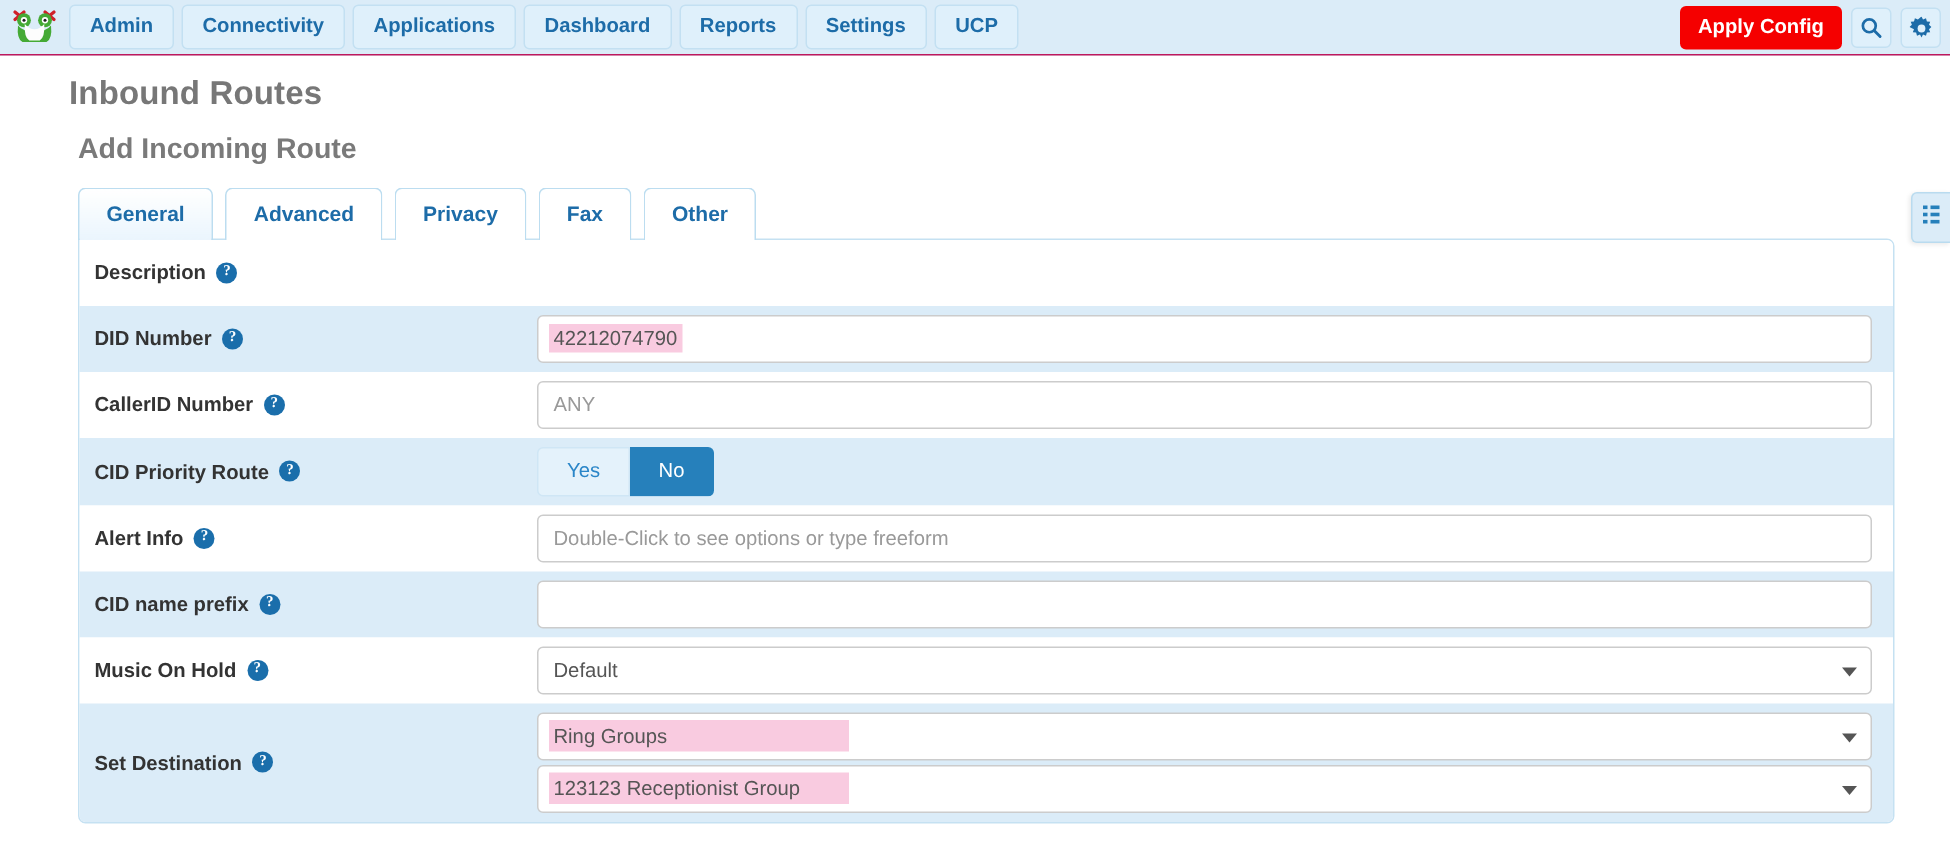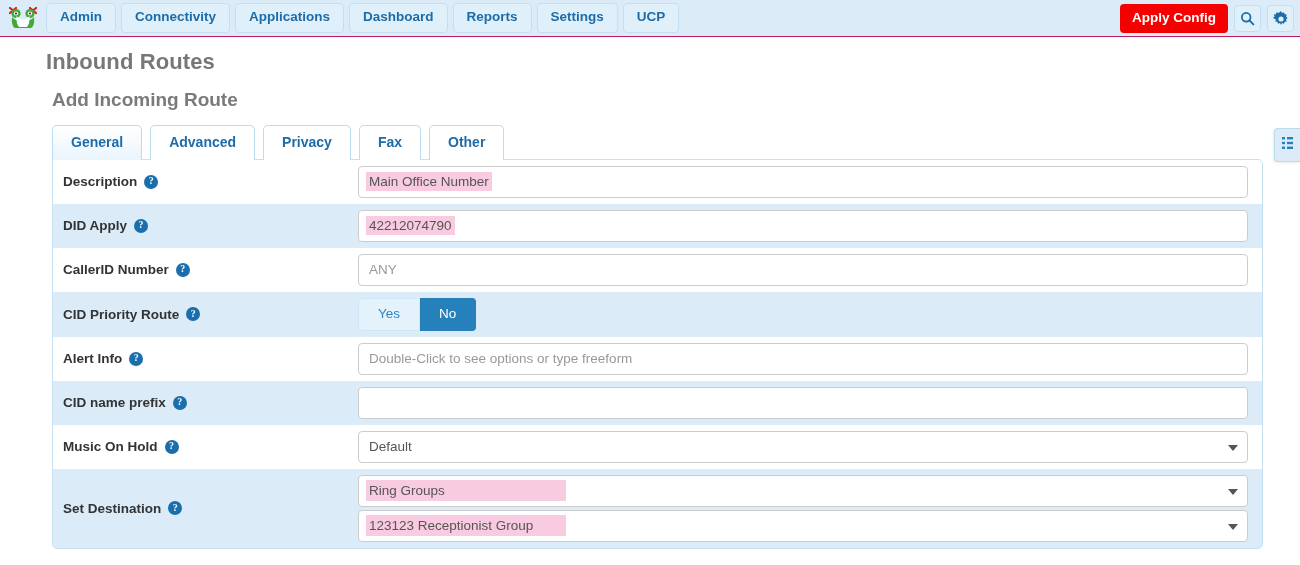--- a/index.html
+++ b/index.html
@@ -296,30 +296,25 @@
   <div class="tab">Other</div>
 </div>
 
 <div class="panel">
 
   <div class="frow">
     <div class="flabel">
       <span>Description</span>
       <span class="help-icon">?</span>
     </div>
-    <div class="fcontrol">
-      <div class="inp">
-        <span class="val hl">Main Office Number</span>
-      </div>
-    </div>
   </div>
 
   <div class="frow alt">
     <div class="flabel">
-      <span>DID Apply</span>
+      <span>DID Number</span>
       <span class="help-icon">?</span>
     </div>
     <div class="fcontrol">
       <div class="inp">
         <span class="val hl">42212074790</span>
       </div>
     </div>
   </div>
 
   <div class="frow">

